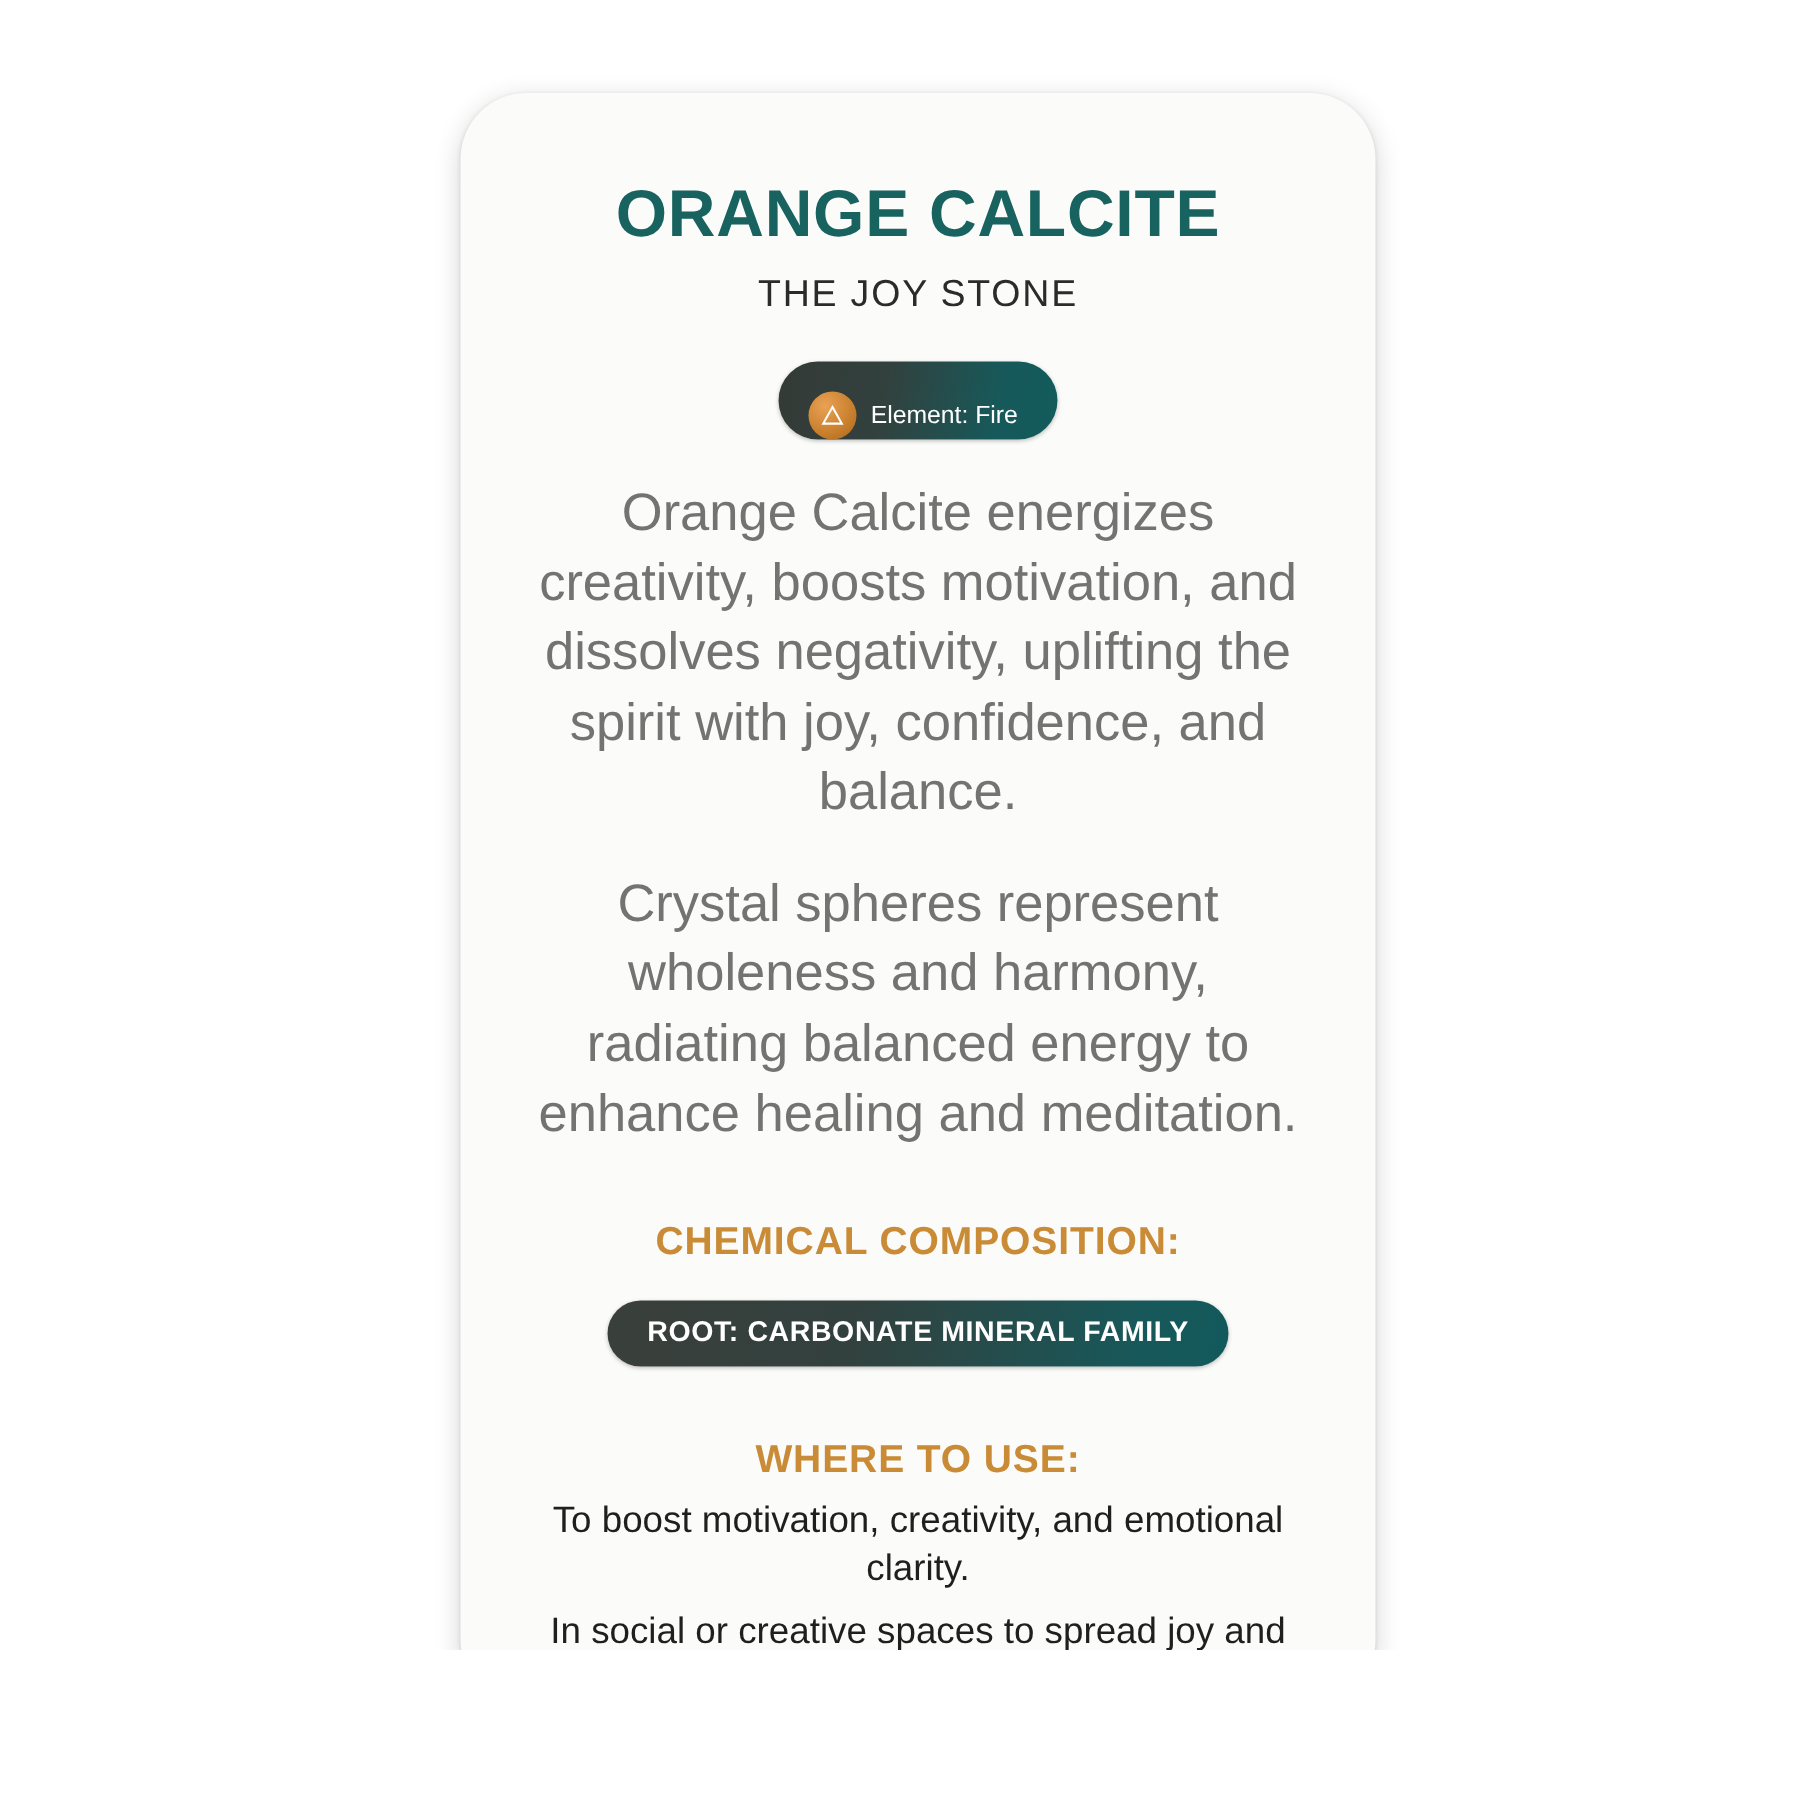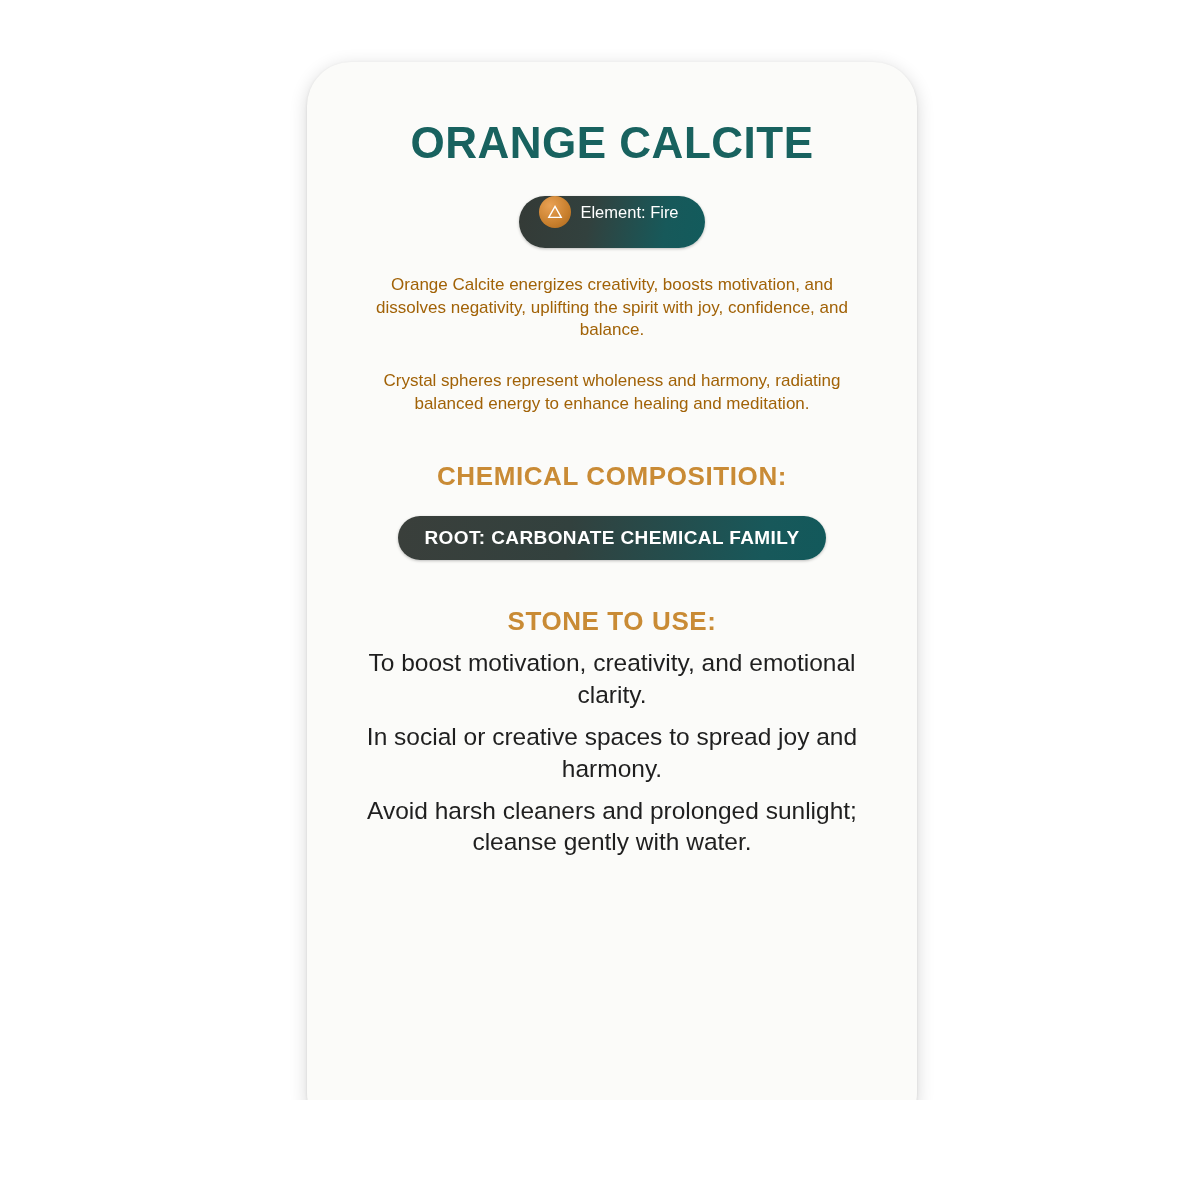--- a/index.html
+++ b/index.html
@@ -50,21 +50,21 @@
     color: #2b2b2b;
     margin: 16px 0 0 0;
   }
   .pill-row {
     margin-top: 30px;
     display: flex;
     justify-content: center;
   }
   .attr-pill {
     display: flex;
-    align-items: flex-start;
+    align-items: flex-end;
     gap: 0;
     background: linear-gradient(100deg, #343a36 0%, #32413e 38%, #17595a 78%, #125b5c 100%);
     border-radius: 30px;
     height: 52px;
     padding: 0 16px 0 10px;
     box-shadow: 0 1px 3px rgba(0,0,0,0.25);
   }
   .attr-item {
     display: flex;
     align-items: center;
@@ -82,23 +82,23 @@
     flex: 0 0 auto;
   }
   .badge-icon svg { display: block; }
   .attr-text {
     color: #ffffff;
     font-size: 16.5px;
     font-weight: 400;
     white-space: nowrap;
   }
   .para {
-    font-size: 17px;
+    font-size: 35px;
     line-height: 1.33;
-    color: #a16207;
+    color: #737373;
     margin: 26px 10px 0 10px;
   }
   .para.second { margin-top: 28px; }
   .section-head {
     font-size: 26px;
     font-weight: 700;
     letter-spacing: 0.6px;
     color: #c98b35;
     margin: 46px 0 0 0;
     text-align: center;
@@ -134,20 +134,21 @@
 </head>
 <body>
 
 <div id="stage">
 
   <div class="card">
 
     <div class="card-body">
 
       <h1 class="title">ORANGE CALCITE</h1>
+      <div class="subtitle">THE JOY STONE</div>
 
       <div class="pill-row">
         <div class="attr-pill">
 
           <div class="attr-item">
             <span class="badge-icon">
               <svg width="18" height="18" viewBox="0 0 18 18" aria-hidden="true">
                 <polygon points="9,3.4 15.2,14.4 2.8,14.4" fill="none" stroke="#ffffff" stroke-width="1.4"></polygon>
               </svg>
             </span>
@@ -157,24 +158,24 @@
 
         </div>
       </div>
 
       <p class="para">Orange Calcite energizes creativity, boosts motivation, and dissolves negativity, uplifting the spirit with joy, confidence, and balance.</p>
       <p class="para second">Crystal spheres represent wholeness and harmony, radiating balanced energy to enhance healing and meditation.</p>
 
       <div class="section-head">CHEMICAL COMPOSITION:</div>
 
       <div class="root-pill-row">
-        <div class="root-pill">ROOT: CARBONATE CHEMICAL FAMILY</div>
+        <div class="root-pill">ROOT: CARBONATE MINERAL FAMILY</div>
       </div>
 
-      <div class="section-head">STONE TO USE:</div>
+      <div class="section-head">WHERE TO USE:</div>
       <div class="body-text">To boost motivation, creativity, and emotional clarity.</div>
 
       <div class="body-text">In social or creative spaces to spread joy and harmony.</div>
 
       <div class="body-text">Avoid harsh cleaners and prolonged sunlight; cleanse gently with water.</div>
 
     </div>
 
   </div>
 </div>

